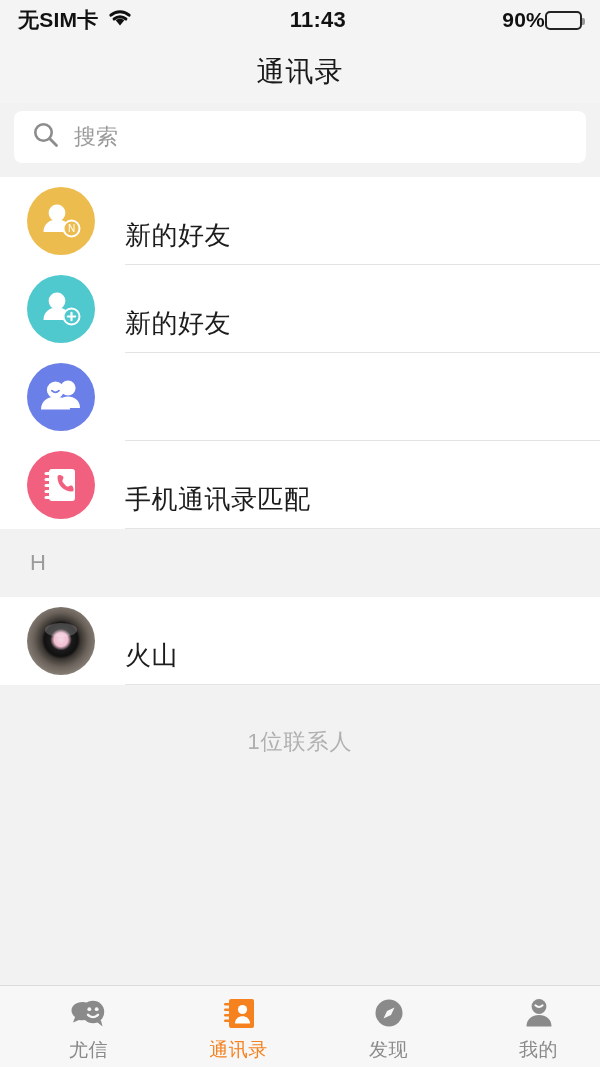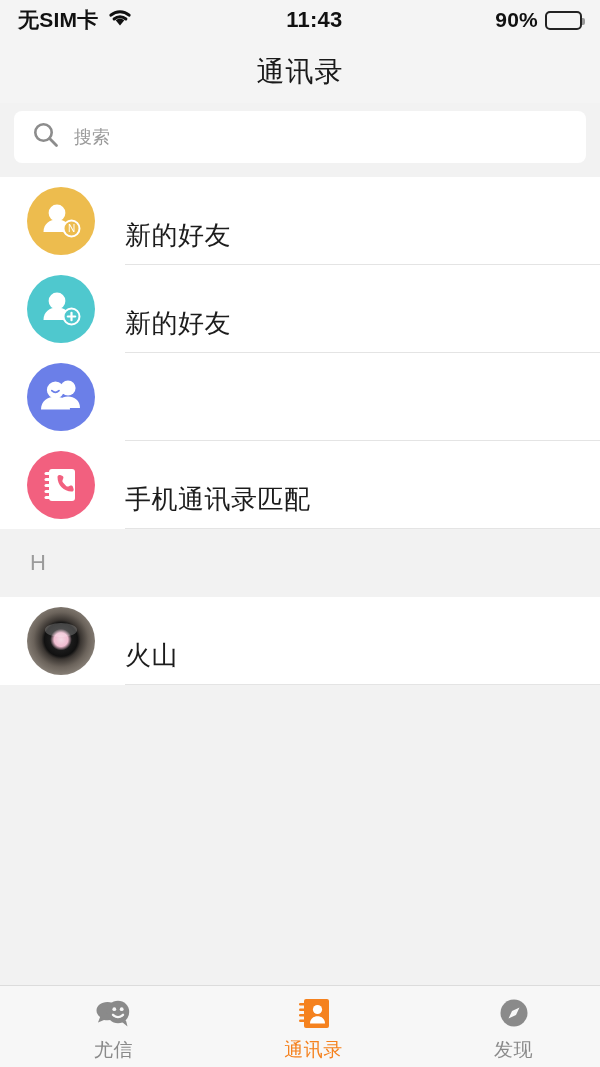--- a/index.html
+++ b/index.html
@@ -25,21 +25,21 @@
     align-items: center;
     padding: 0 18px;
     background: #f4f4f4;
     color: #111;
     font-size: 21px;
     font-weight: 600;
     letter-spacing: 0.2px;
   }
   .sb-left { display: flex; align-items: center; gap: 9px; }
   .sb-center { flex: 1; text-align: center; font-size: 22px; font-weight: 700; }
-  .sb-right { display: flex; align-items: center; gap: 7px; }
+  .sb-right { display: flex; align-items: center; }
   .wifi-icon { display: block; }
   .battery {
     width: 37px; height: 19px;
     border: 2.2px solid #222;
     border-radius: 5px;
     position: relative;
     padding: 2px;
   }
   .battery::after {
     content: "";
@@ -80,21 +80,21 @@
   .search-box {
     height: 52px;
     background: #ffffff;
     border-radius: 8px;
     display: flex;
     align-items: center;
     padding: 0 18px;
     gap: 14px;
   }
   .search-placeholder {
-    font-size: 18px;
+    font-size: 22px;
     color: #9a9a9a;
   }
 
   
   .content {
     flex: 1 1 auto;
     background: #f2f2f2;
     overflow: hidden;
     position: relative;
   }
@@ -297,20 +297,21 @@
     <div class="section-header">H</div>
 
     <div class="contact-group">
       <div class="row">
         <div class="contact-avatar"></div>
         <div class="row-label">火山</div>
         <div class="divider"></div>
       </div>
     </div>
 
+    <div class="footer-count">1位联系人</div>
   </div>
 
   <div class="tabbar">
 
     <div class="tab">
       <span class="tab-icon">
         <svg width="40" height="34" viewBox="0 0 40 34">
           <path d="M13.5 6 C7 6 2.5 9.8 2.5 14.5 c0 2.6 1.4 4.9 3.6 6.5 L4 26.5 l6-2.6 c1.1.3 2.3.4 3.5.4 6.5 0 11-3.8 11-8.5 S20 6 13.5 6Z" fill="#8a8a8a"></path>
           <circle cx="24" cy="16" r="11.2" fill="#8a8a8a"></circle>
           <path d="M28 26 l5.5 4.5 -1.6-6.2Z" fill="#8a8a8a"></path>
@@ -340,14 +341,24 @@
     <div class="tab">
       <span class="tab-icon">
         <svg width="34" height="34" viewBox="0 0 34 34">
           <circle cx="17" cy="17" r="13.5" fill="#8a8a8a"></circle>
           <path d="M22.5 11.5 L19 19 L11.5 22.5 L15 15 Z" fill="#f7f7f7"></path>
         </svg>
       </span>
       <span class="tab-label">发现</span>
     </div>
 
+    <div class="tab">
+      <span class="tab-icon">
+        <svg width="34" height="34" viewBox="0 0 34 34">
+          <circle cx="17" cy="10.5" r="7.4" fill="#8a8a8a"></circle>
+          <path d="M4.5 30.5 c0-7.4 5.6-11.6 12.5-11.6 s12.5 4.2 12.5 11.6Z" fill="#8a8a8a"></path>
+          <path d="M13.3 9.3 q3.7 3.6 7.4 0" stroke="#f7f7f7" stroke-width="1.9" fill="none" stroke-linecap="round"></path>
+        </svg>
+      </span>
+      <span class="tab-label">我的</span>
+    </div>
   </div>
 </div>
 
 </body></html>

